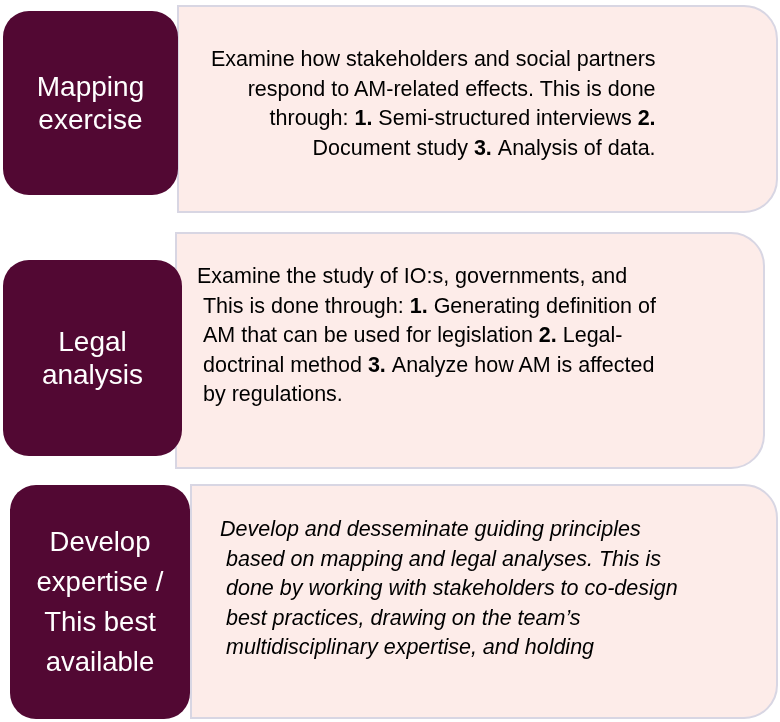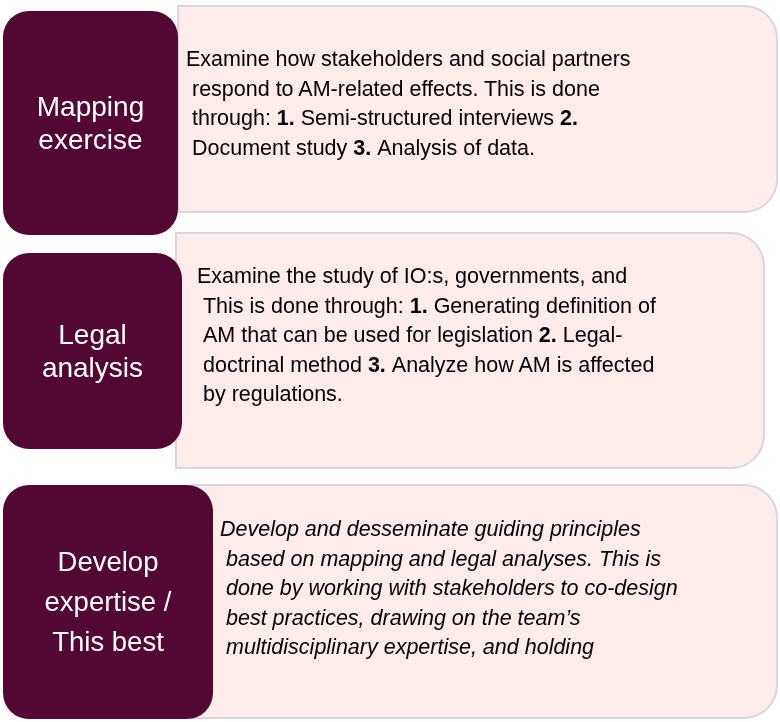--- a/index.html
+++ b/index.html
@@ -13,54 +13,55 @@
             border-radius:26px; display:flex; align-items:center; justify-content:center;
             text-align:center; font-size:28px; line-height:33px; box-sizing:border-box; padding:0 8px; }
   .desc { position:absolute; font-size:21.5px; line-height:29.5px; }
   .desc .ln { white-space:nowrap; display:block; }
   .desc b { font-weight:bold; }
 </style>
 </head>
 <body>
 
 <div class="pink" style="left:177px; top:5px; width:601px; height:208px;"></div>
-<div class="purple" style="left:3px; top:11px; width:175px; height:224px;">
+<div class="purple" style="left:3px; top:11px; width:175px; height:184px;">
   <div>
     <div>Mapping</div>
     <div>exercise</div>
   </div>
 </div>
-<div class="desc" style="left:186px; top:45px;">
+<div class="desc" style="left:211px; top:45px;text-align:right;">
     <span class="ln"><span>Examine how stakeholders and social partners</span></span>
     <span class="ln"><span>&nbsp;respond to AM-related effects. This is done</span></span>
     <span class="ln"><span>&nbsp;through: </span><b>1.</b><span>&nbsp;Semi-structured interviews </span><b>2.</b></span>
     <span class="ln"><span>&nbsp;Document study </span><b>3.</b><span>&nbsp;Analysis of data.</span></span>
   </div>
 
 <div class="pink" style="left:175px; top:232px; width:590px; height:237px;"></div>
-<div class="purple" style="left:3px; top:253px; width:179px; height:196px;">
+<div class="purple" style="left:3px; top:260px; width:179px; height:196px;">
   <div>
     <div>Legal</div>
     <div>analysis</div>
   </div>
 </div>
 <div class="desc" style="left:197px; top:262px;">
     <span class="ln"><span>Examine the study of IO:s, governments, and</span></span>
     <span class="ln"><span>&nbsp;This is done through: </span><b>1.</b><span>&nbsp;Generating definition of</span></span>
     <span class="ln"><span>&nbsp;AM that can be used for legislation </span><b>2.</b><span>&nbsp;Legal-</span></span>
     <span class="ln"><span>&nbsp;doctrinal method </span><b>3.</b><span>&nbsp;Analyze how AM is affected</span></span>
     <span class="ln"><span>&nbsp;by regulations.</span></span>
   </div>
 
 <div class="pink" style="left:190px; top:484px; width:588px; height:235px;"></div>
-<div class="purple" style="left:3px; top:485px; width:210px; height:234px; font-size:27.5px; line-height:40px;">
+<div class="purple" style="left:10px; top:485px; width:180px; height:234px; font-size:27.5px; line-height:40px;">
   <div>
     <div>Develop</div>
     <div>expertise /</div>
     <div>This best</div>
+    <div>available</div>
   </div>
 </div>
 <div class="desc" style="left:220px; top:515px;font-style:italic;">
     <span class="ln"><span>Develop and desseminate guiding principles</span></span>
     <span class="ln"><span>&nbsp;based on mapping and legal analyses. This is</span></span>
     <span class="ln"><span>&nbsp;done by working with stakeholders to co-design</span></span>
     <span class="ln"><span>&nbsp;best practices, drawing on the team’s</span></span>
     <span class="ln"><span>&nbsp;multidisciplinary expertise, and holding</span></span>
   </div>
 

